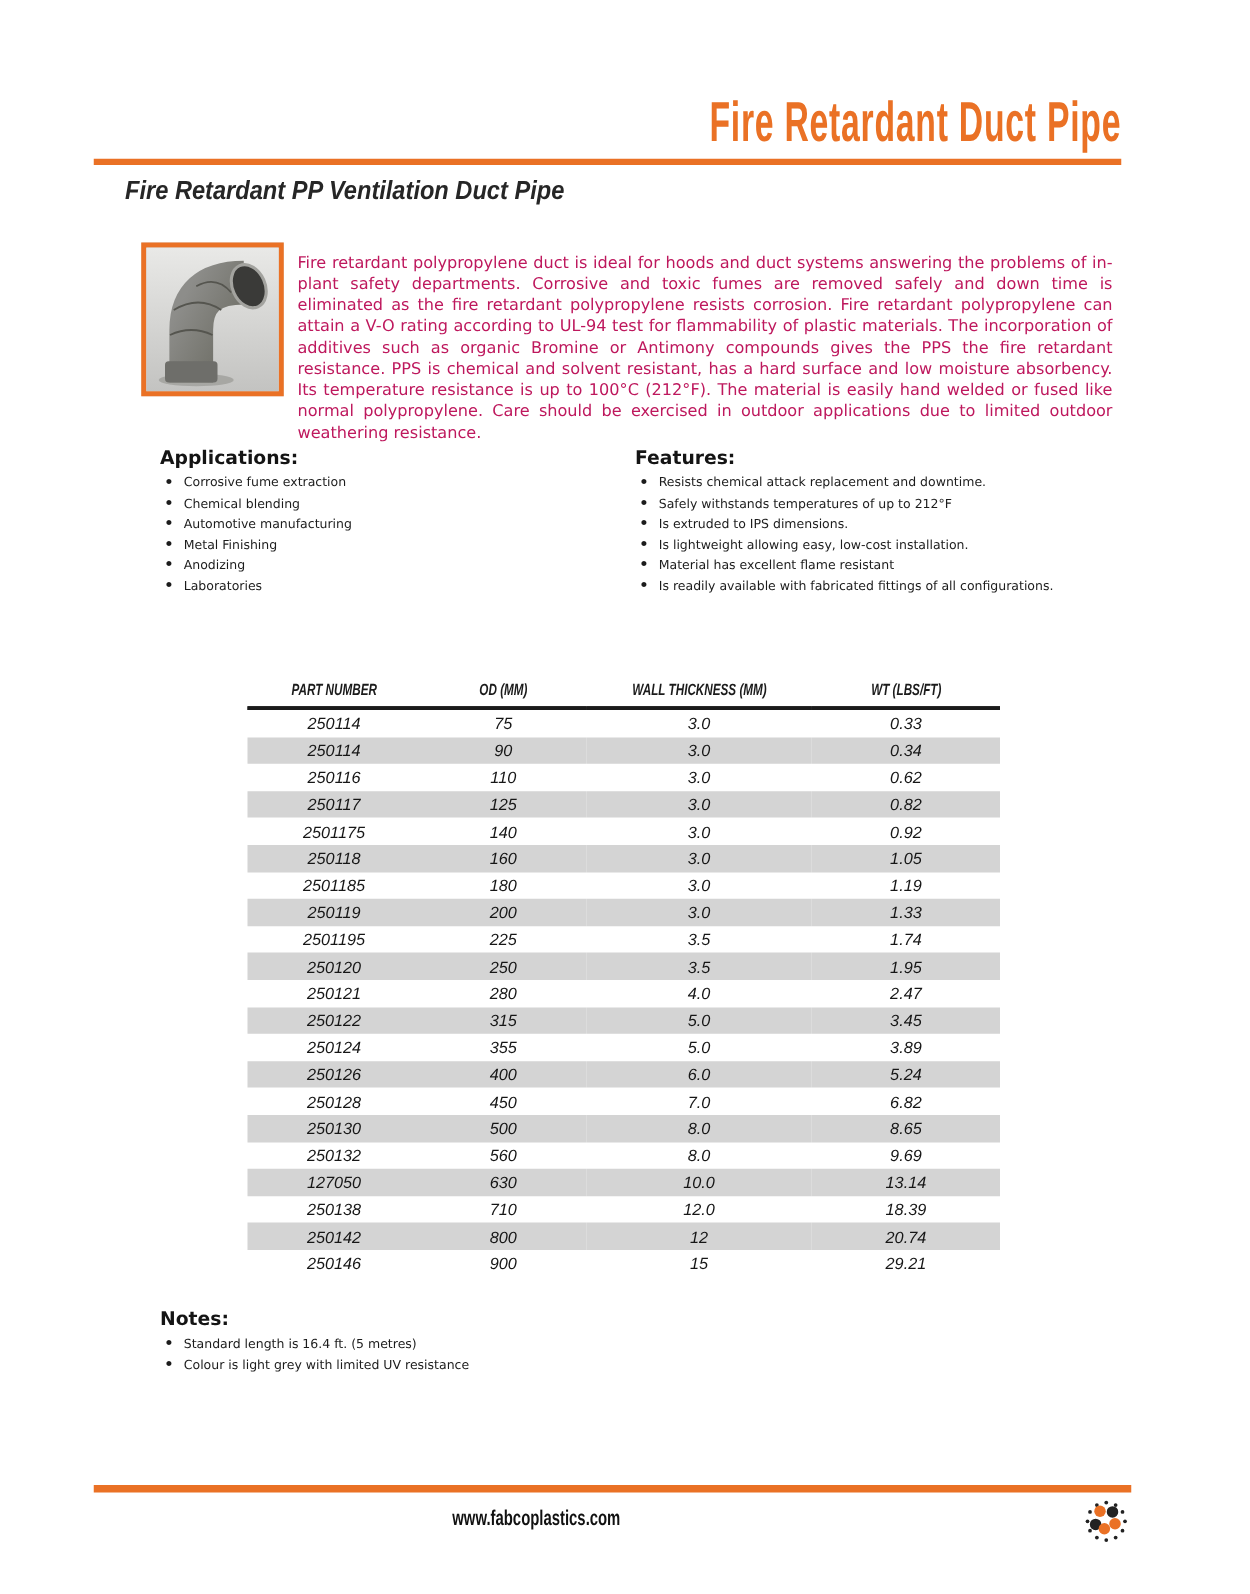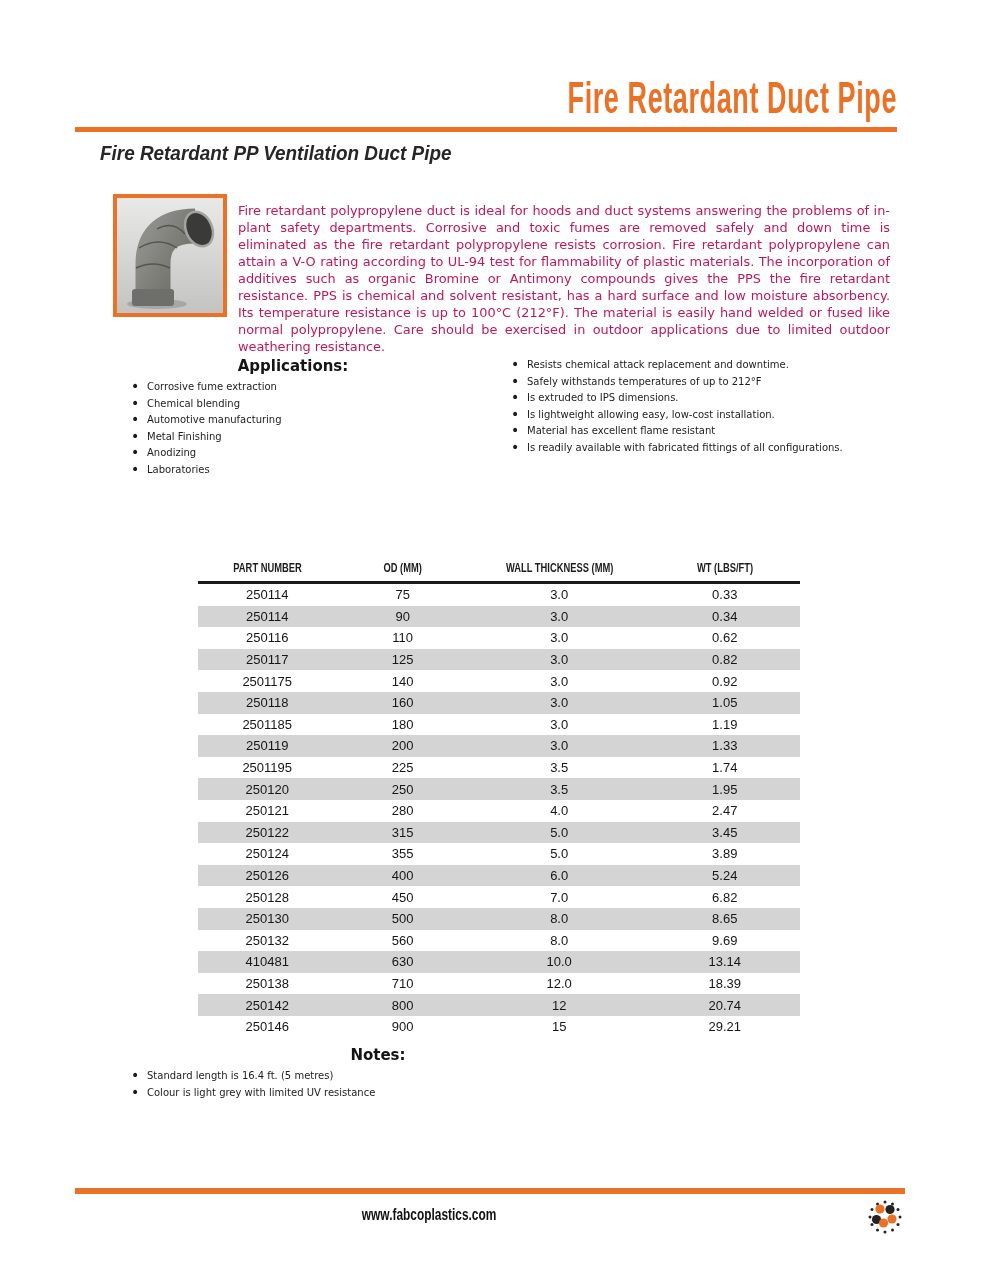--- a/index.html
+++ b/index.html
@@ -31,32 +31,31 @@
   
   .intro{
     position:absolute;left:238px;top:189px;width:652px;
     font-size:12.9px;line-height:17px;text-align:justify;color:#be185d;
   }
   
   .section{position:absolute;}
   .section h3{
     margin:0 0 4px 0;font-size:15px;font-weight:bold;color:#141414;
     font-family:"DejaVu Sans", sans-serif;
-    text-align:center;
   }
   .section ul{margin:0;padding:0;list-style:none;}
   .section li{
     position:relative;padding-left:19px;font-size:10px;line-height:16.6px;color:#1c1c1c;
   }
   .section li::before{content:"\2022";position:absolute;left:3px;top:-1px;font-size:14px;}
   .applications{left:128px;top:357px;width:330px;}
   .features{left:508px;top:357px;width:392px;}
   .notes{left:128px;top:1046px;width:500px;}
   
-  .spec-table-wrap{position:absolute;left:198px;top:558px;width:602px;}
+  .spec-table-wrap{position:absolute;left:198px;top:542px;width:602px;font-style:italic;}
   table{border-collapse:collapse;width:100%;table-layout:fixed;}
   thead th{
     font-family:"Liberation Sans", sans-serif;font-weight:bold;font-size:13px;
     color:#1b1b1b;text-align:center;padding:2px 0 6px 0;
     border-bottom:3px solid #1b1b1b;white-space:nowrap;
   }
   tbody td{
     text-align:center;font-family:"Liberation Sans", sans-serif;font-size:13px;
     color:#161616;height:21.6px;padding:0;
   }
@@ -116,20 +115,21 @@
 
       <li>Metal Finishing</li>
 
       <li>Anodizing</li>
 
       <li>Laboratories</li>
     </ul>
 </div>
 
 <div class="section features">
+  <h3>Features:</h3>
   <ul>
 
       <li>Resists chemical attack replacement and downtime.</li>
 
       <li>Safely withstands temperatures of up to 212°F</li>
 
       <li>Is extruded to IPS dimensions.</li>
 
       <li>Is lightweight allowing easy, low-cost installation.</li>
 
@@ -270,21 +270,21 @@
         </tr>
 
         <tr>
           <td>250132</td>
           <td>560</td>
           <td>8.0</td>
           <td>9.69</td>
         </tr>
 
         <tr>
-          <td>410481</td>
+          <td>127050</td>
           <td>630</td>
           <td>10.0</td>
           <td>13.14</td>
         </tr>
 
         <tr>
           <td>250138</td>
           <td>710</td>
           <td>12.0</td>
           <td>18.39</td>

